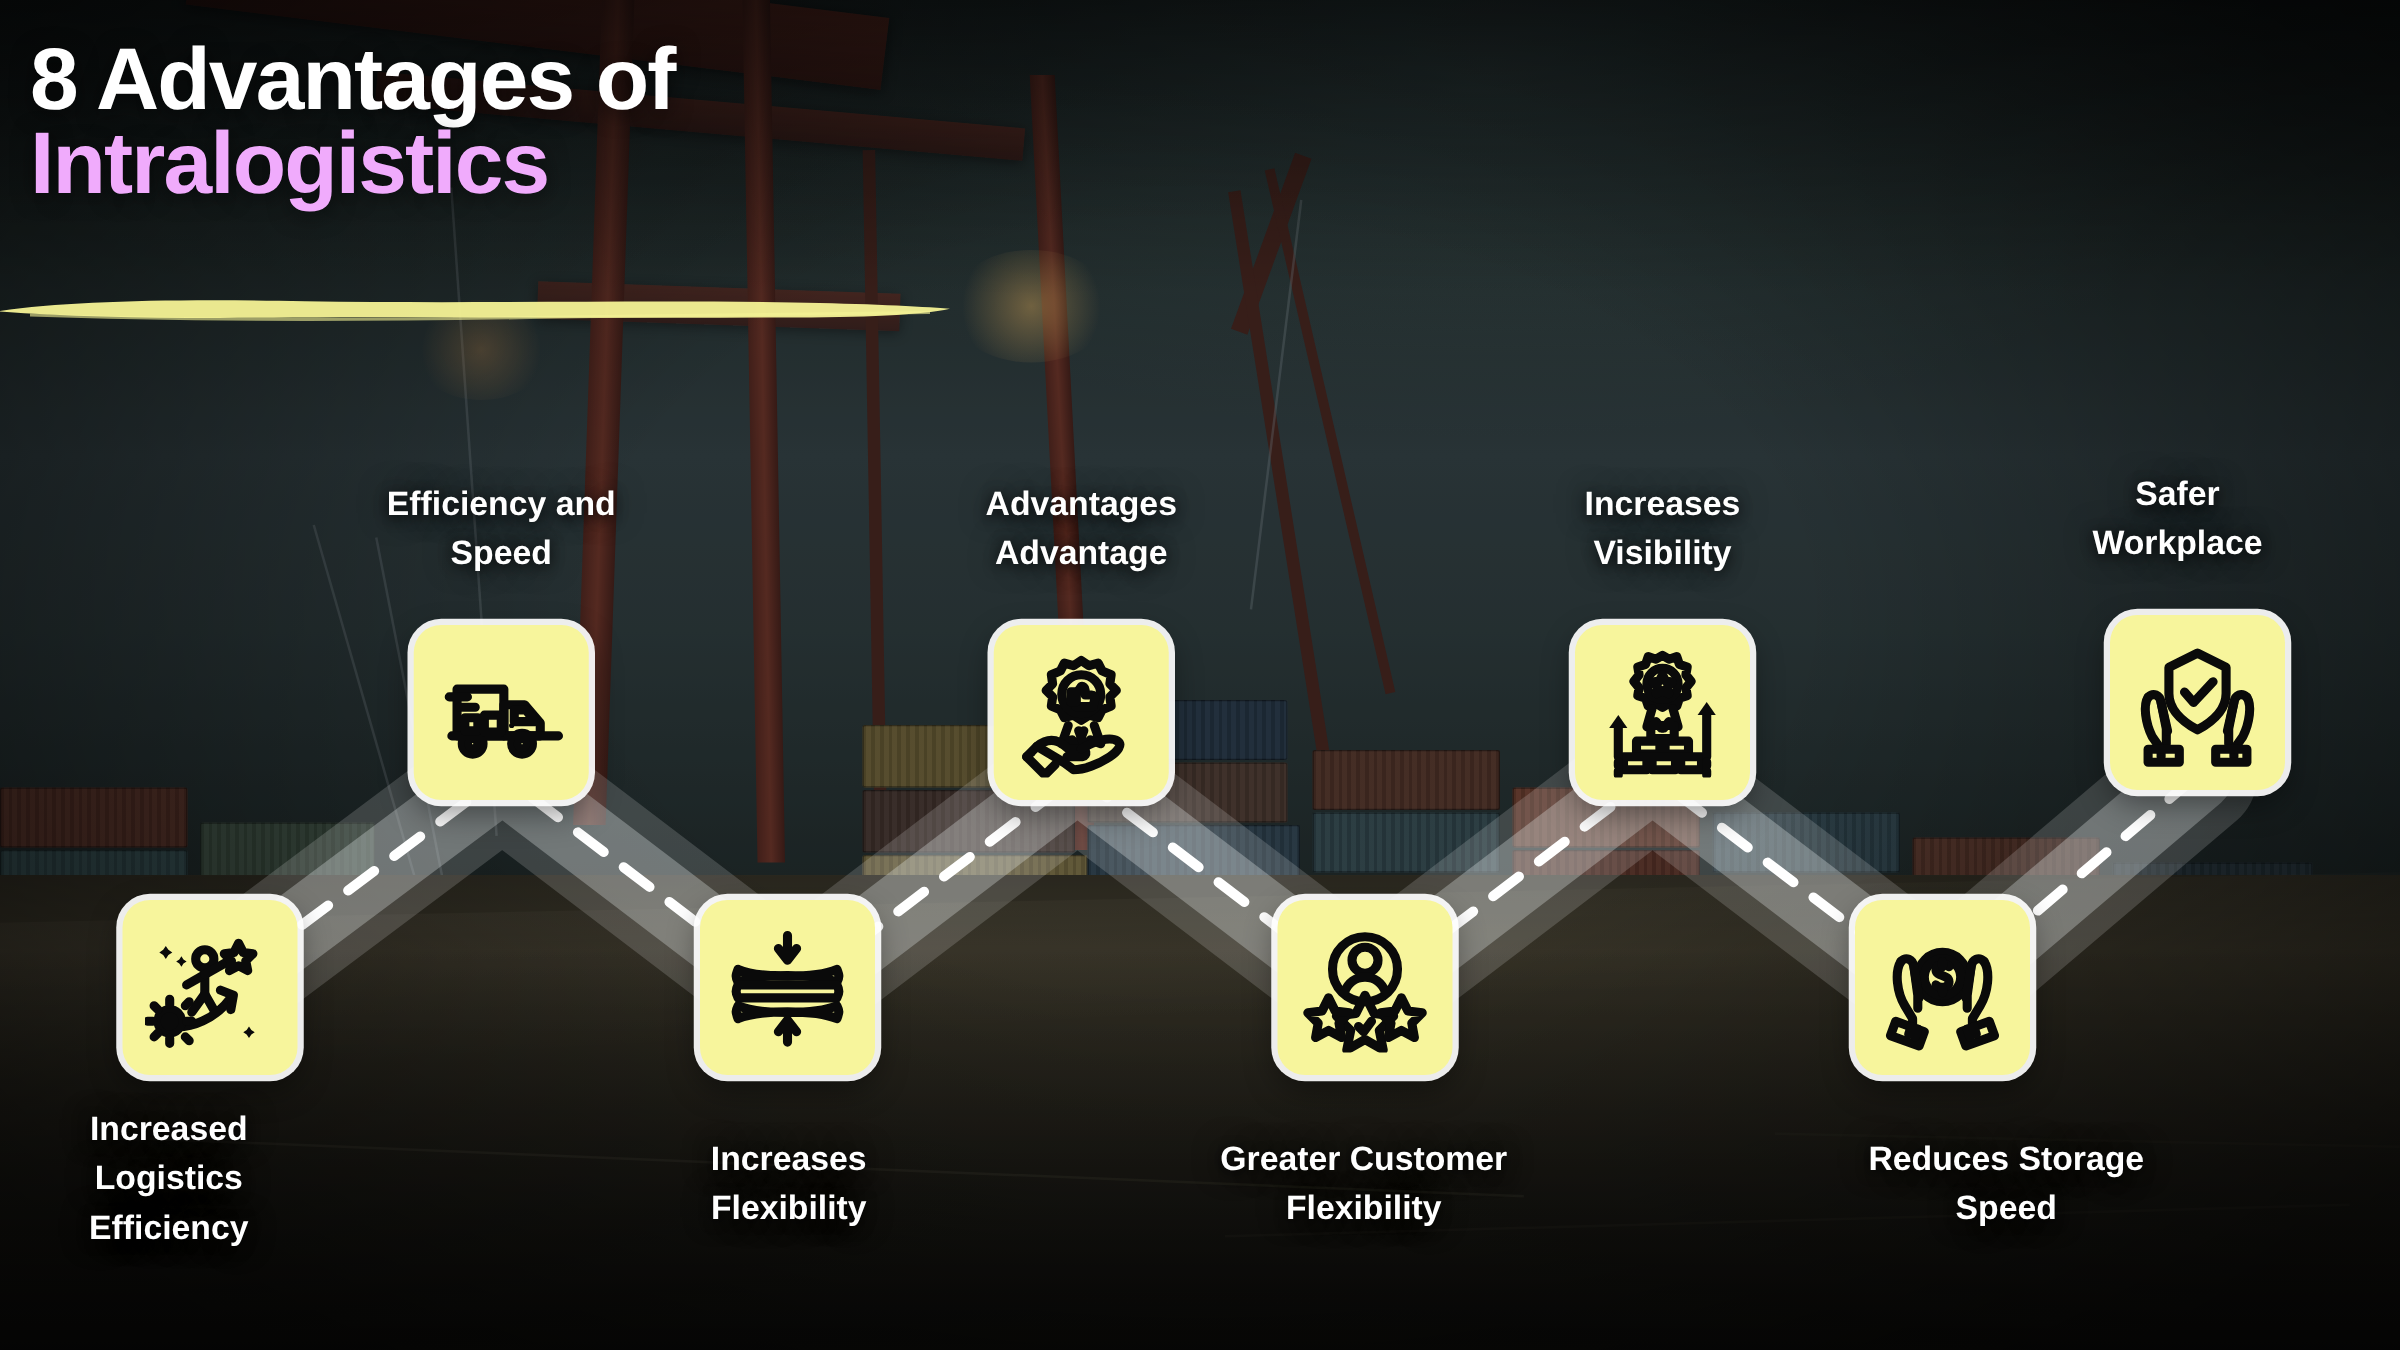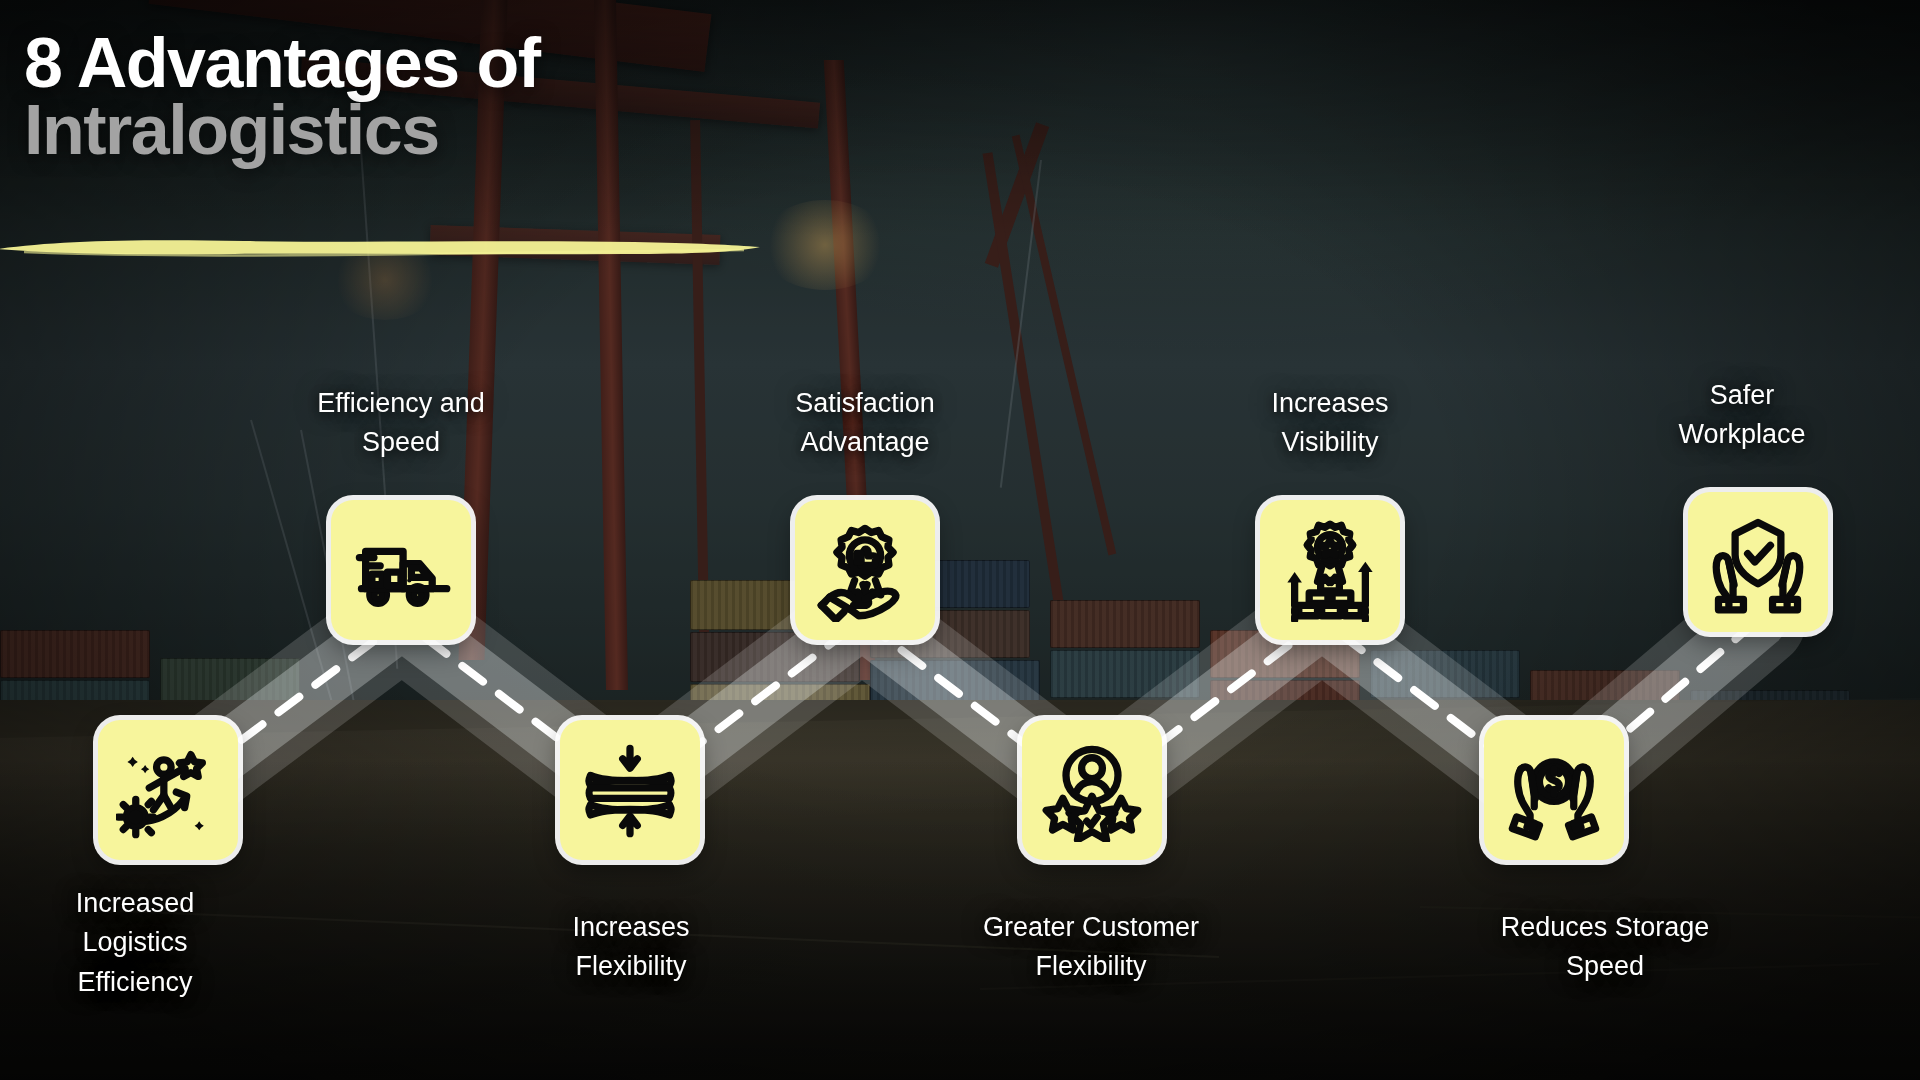--- a/index.html
+++ b/index.html
@@ -63,41 +63,41 @@
       linear-gradient(180deg,rgba(0,0,0,.45) 0%,rgba(0,0,0,0) 22%,rgba(0,0,0,0) 70%,rgba(0,0,0,.5) 100%);
   }
   .darken{position:absolute;inset:0;background:rgba(6,10,12,.32);}
 
   
   .title{position:absolute;left:24px;top:30px;z-index:40;}
   .title h1{
     margin:0;font-size:70px;line-height:.96;font-weight:800;letter-spacing:-1.5px;
     color:#ffffff;text-shadow:0 3px 18px rgba(0,0,0,.6);
   }
-  .title h1 .accent{color:#a3a3a3;display:block;}
+  .title h1 .accent{color:#f0abfc;display:block;}
   .brush{
     position:absolute;left:-6px;top:232px;width:770px;height:26px;z-index:40;
   }
 
   
   #links{position:absolute;left:0;top:0;width:1920px;height:1080px;z-index:20;}
 
   
   .tile{
     position:absolute;width:140px;height:140px;border-radius:22px;
     background:#f7f59c;z-index:30;
     box-shadow:0 0 0 5px rgba(255,255,255,.92), 0 10px 26px rgba(0,0,0,.45);
     display:flex;align-items:center;justify-content:center;
   }
   .tile svg{width:104px;height:104px;display:block;}
   .tile svg *{stroke:#0a0a0a;fill:none;stroke-width:7;stroke-linecap:round;stroke-linejoin:round;}
   .tile svg .fillblk{fill:#0a0a0a;stroke:none;}
 
   .cap{
-    position:absolute;z-index:35;color:#fff;font-weight:400;
+    position:absolute;z-index:35;color:#fff;font-weight:700;
     font-size:27px;line-height:1.46;text-align:center;
     text-shadow:0 2px 10px rgba(0,0,0,.75),0 0 22px rgba(0,0,0,.5);
     width:300px;
   }
 </style>
 </head>
 <body>
 
 <div id="stage">
 
@@ -225,21 +225,21 @@
         <circle cx="66" cy="74" r="3"></circle>
       <path d="M12,68 h82"></path>
       <path d="M10,38 h14 M18,46 h12"></path>
       <path d="M22,54 h10 v10 h-10 z"></path>
       <path d="M37,52 h13 v13 h-13 z"></path>
       <circle cx="58" cy="60" r="2" class="fillblk"></circle>
     </svg>
   </div>
 
   <div class="cap" style="left:715px;top:384px;">
-    <div>Satisfaction</div>
+    <div>Advantages</div>
     <div>Advantage</div>
   </div>
   <div class="tile" style="left:795px;top:500px;">
     <svg viewBox="0 0 100 100">
       <path d="M50,10 l6,4 l7,-2 l3,6 l7,3 l-1,7 l5,5 l-5,5 l1,7 l-7,3 l-3,6 l-7,-2 l-6,4
                l-6,-4 l-7,2 l-3,-6 l-7,-3 l1,-7 l-5,-5 l5,-5 l-1,-7 l7,-3 l3,-6 l7,2 z"></path>
       <circle cx="50" cy="36" r="15"></circle>
       <path d="M46,43 v-7 l4,-6 a2.5,2.5 0 0 1 3,2.5 v4 h5 a2.5,2.5 0 0 1 2.5,3 l-1.5,6 h-13 z"></path>
       <path d="M42,42 h4 v-8 h-4 z"></path>
       <path d="M40,60 l-5,14 l8,-3 l4,6 l5,-13"></path>

